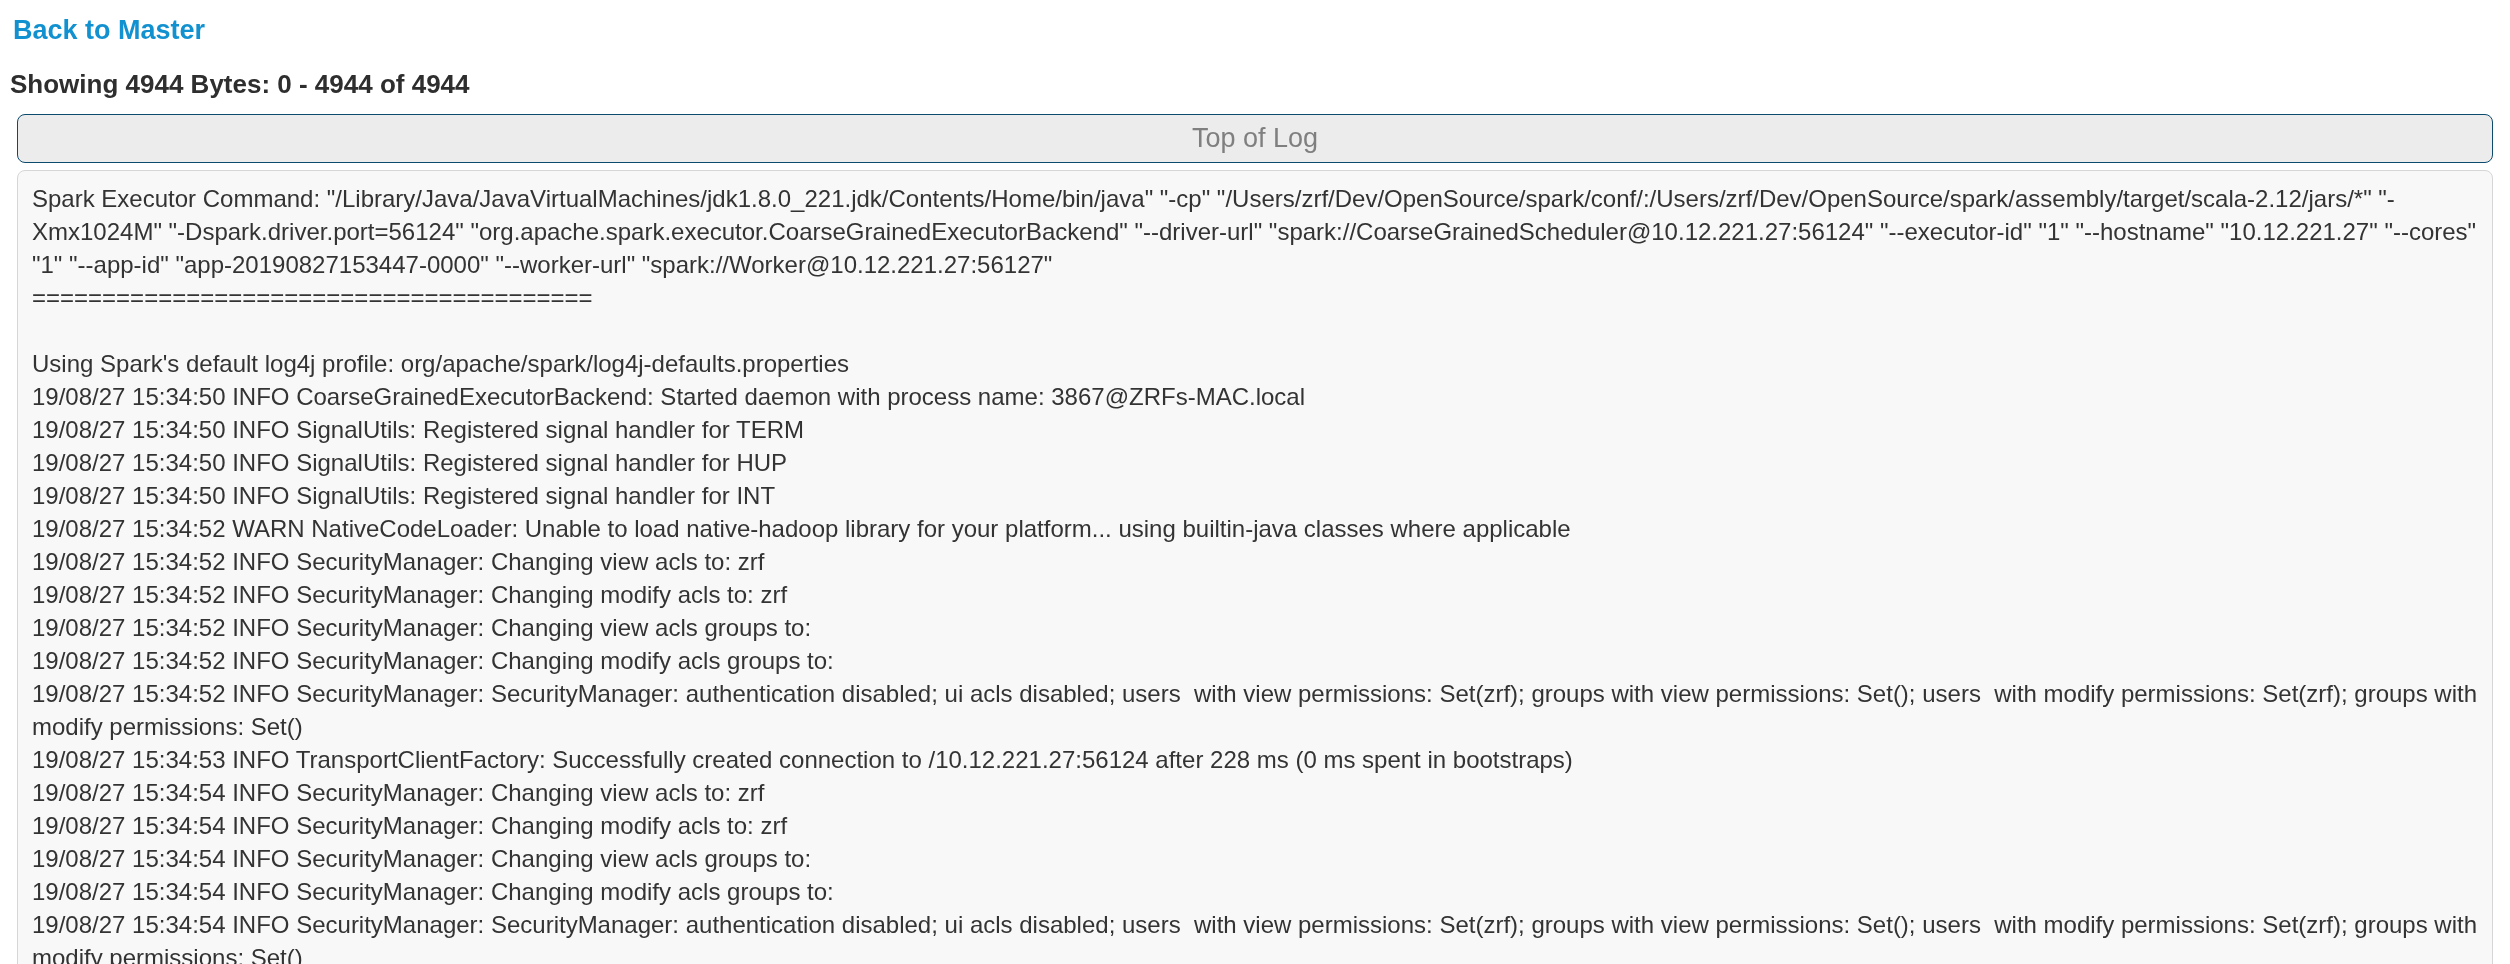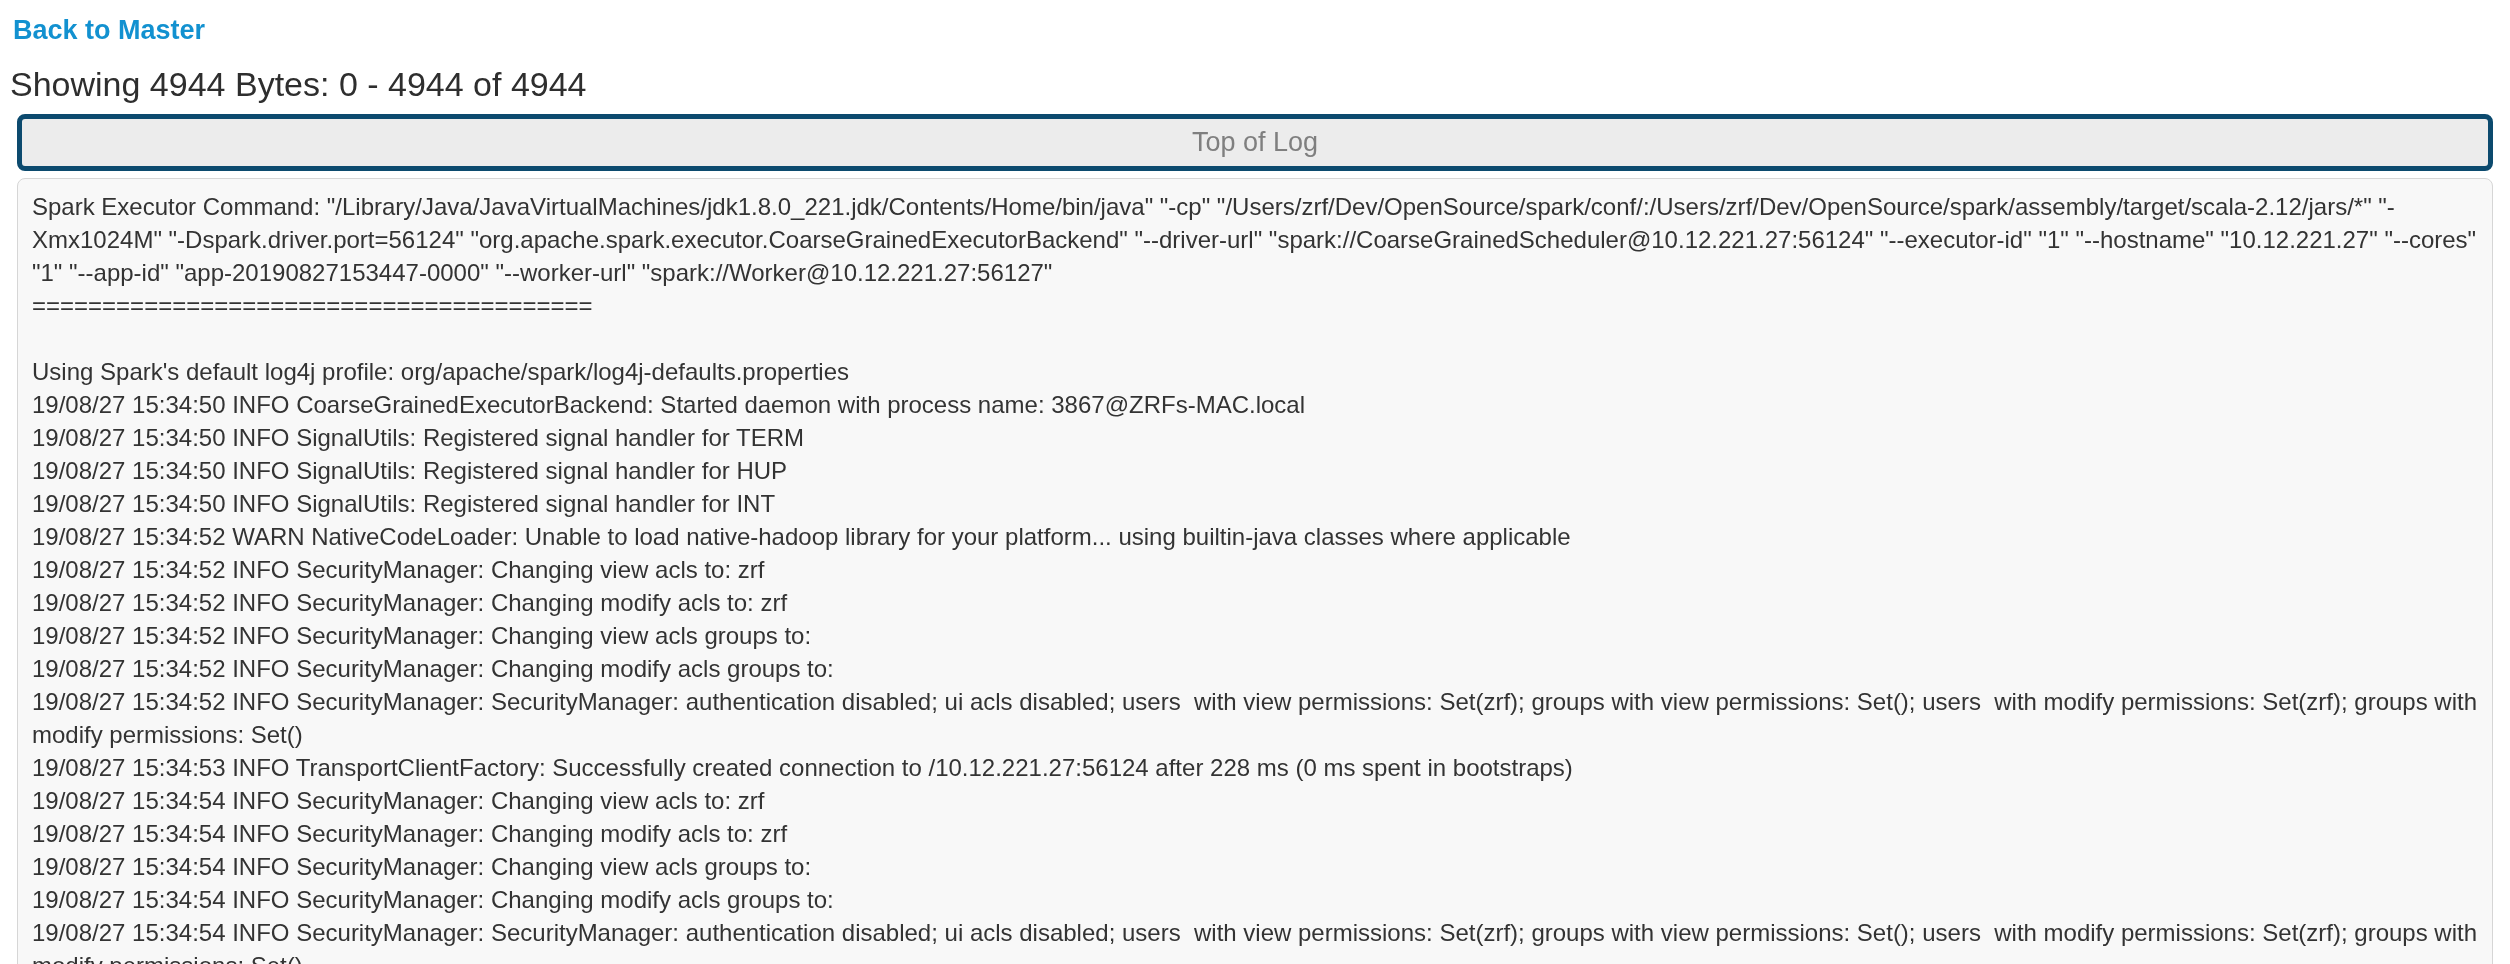--- a/index.html
+++ b/index.html
@@ -21,29 +21,30 @@
     margin: 14px 0 0 13px;
     font-size: 27px;
     line-height: 32px;
     color: #1291d0;
     text-decoration: none;
     cursor: pointer;
     font-weight: bold;
   }
   .byte-range {
     margin: 23px 0 0 10px;
-    font-size: 34px;
+    font-size: 26px;
     line-height: 30px;
     color: #2e2e2e;
+    font-weight: bold;
   }
   .log-header {
     margin: 15px 17px 0 17px;
     height: 47px;
     background: #ececec;
-    border: 5px solid #0c4a6e;
+    border: 1px solid #0c4a6e;
     border-radius: 8px;
     display: flex;
     align-items: center;
     justify-content: center;
   }
   .log-header span {
     font-size: 27px;
     color: #7f7f7f;
   }
   .log-box {

